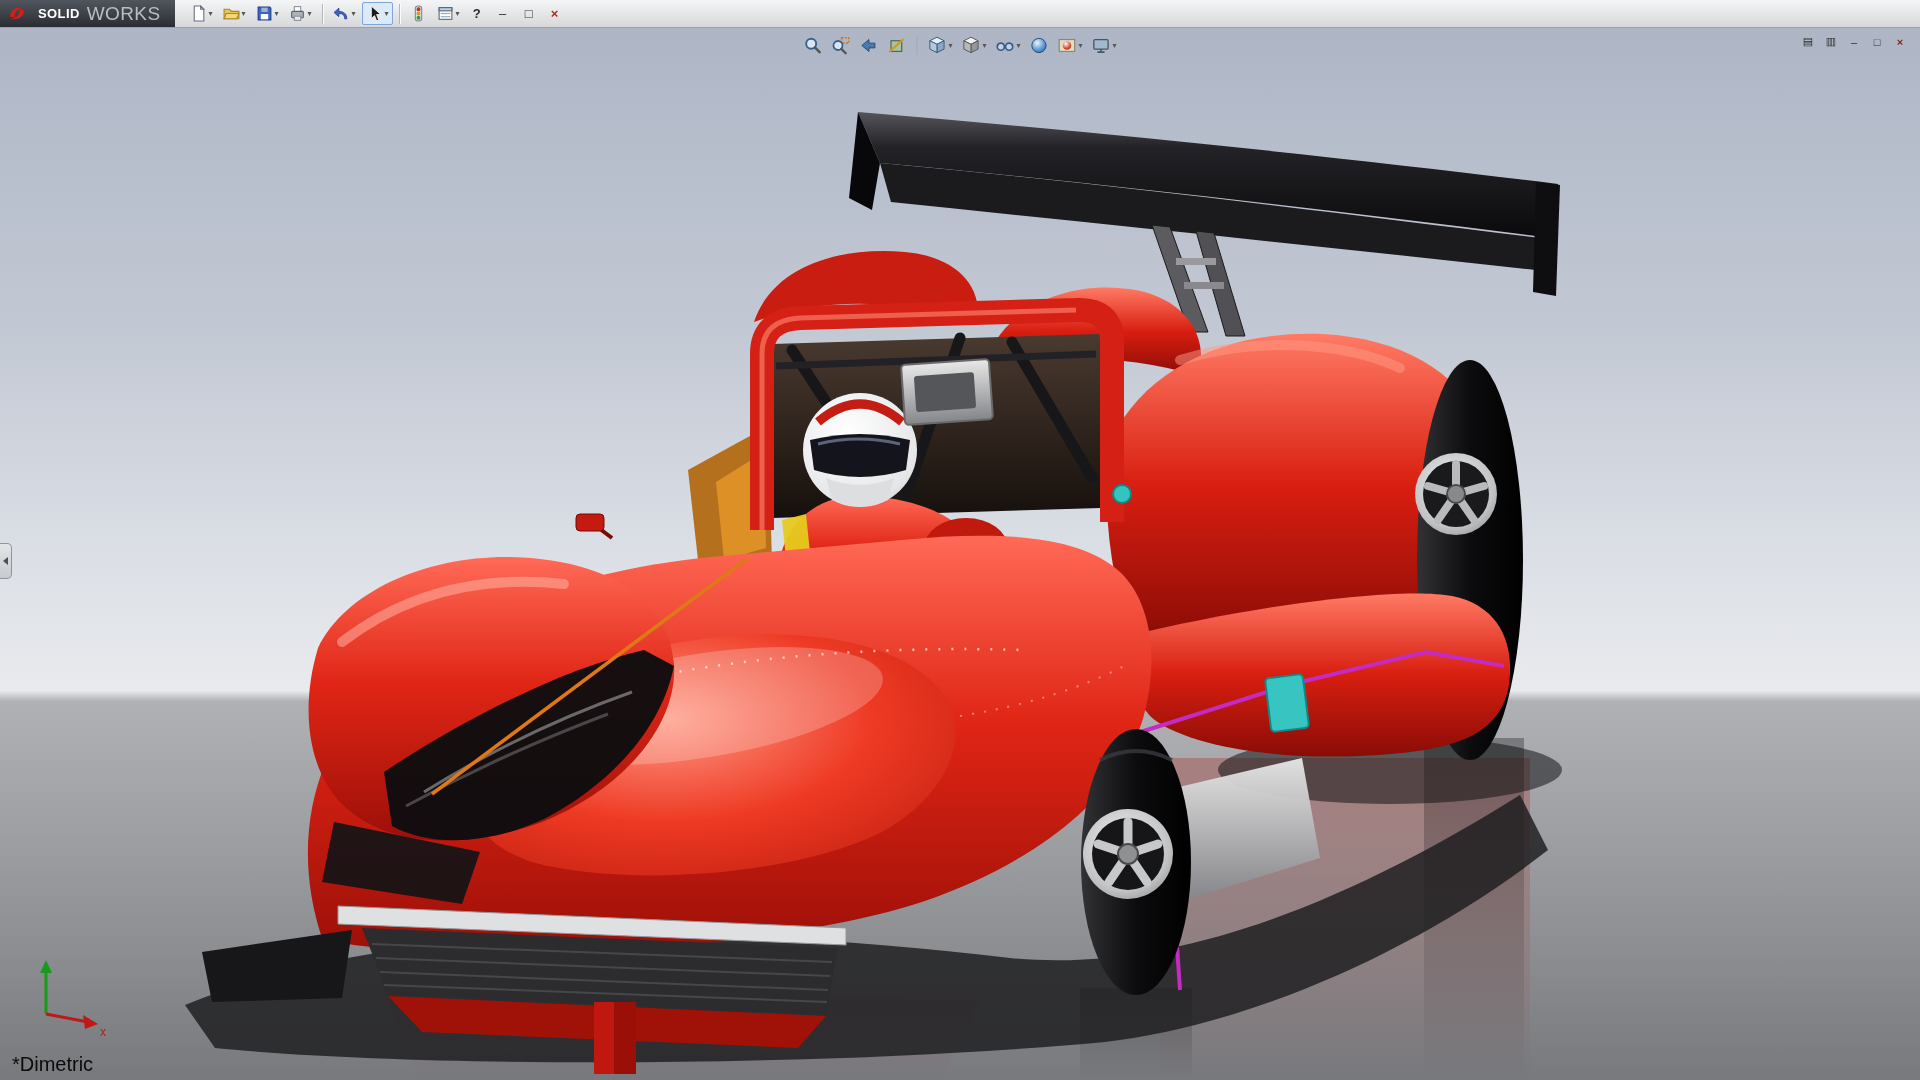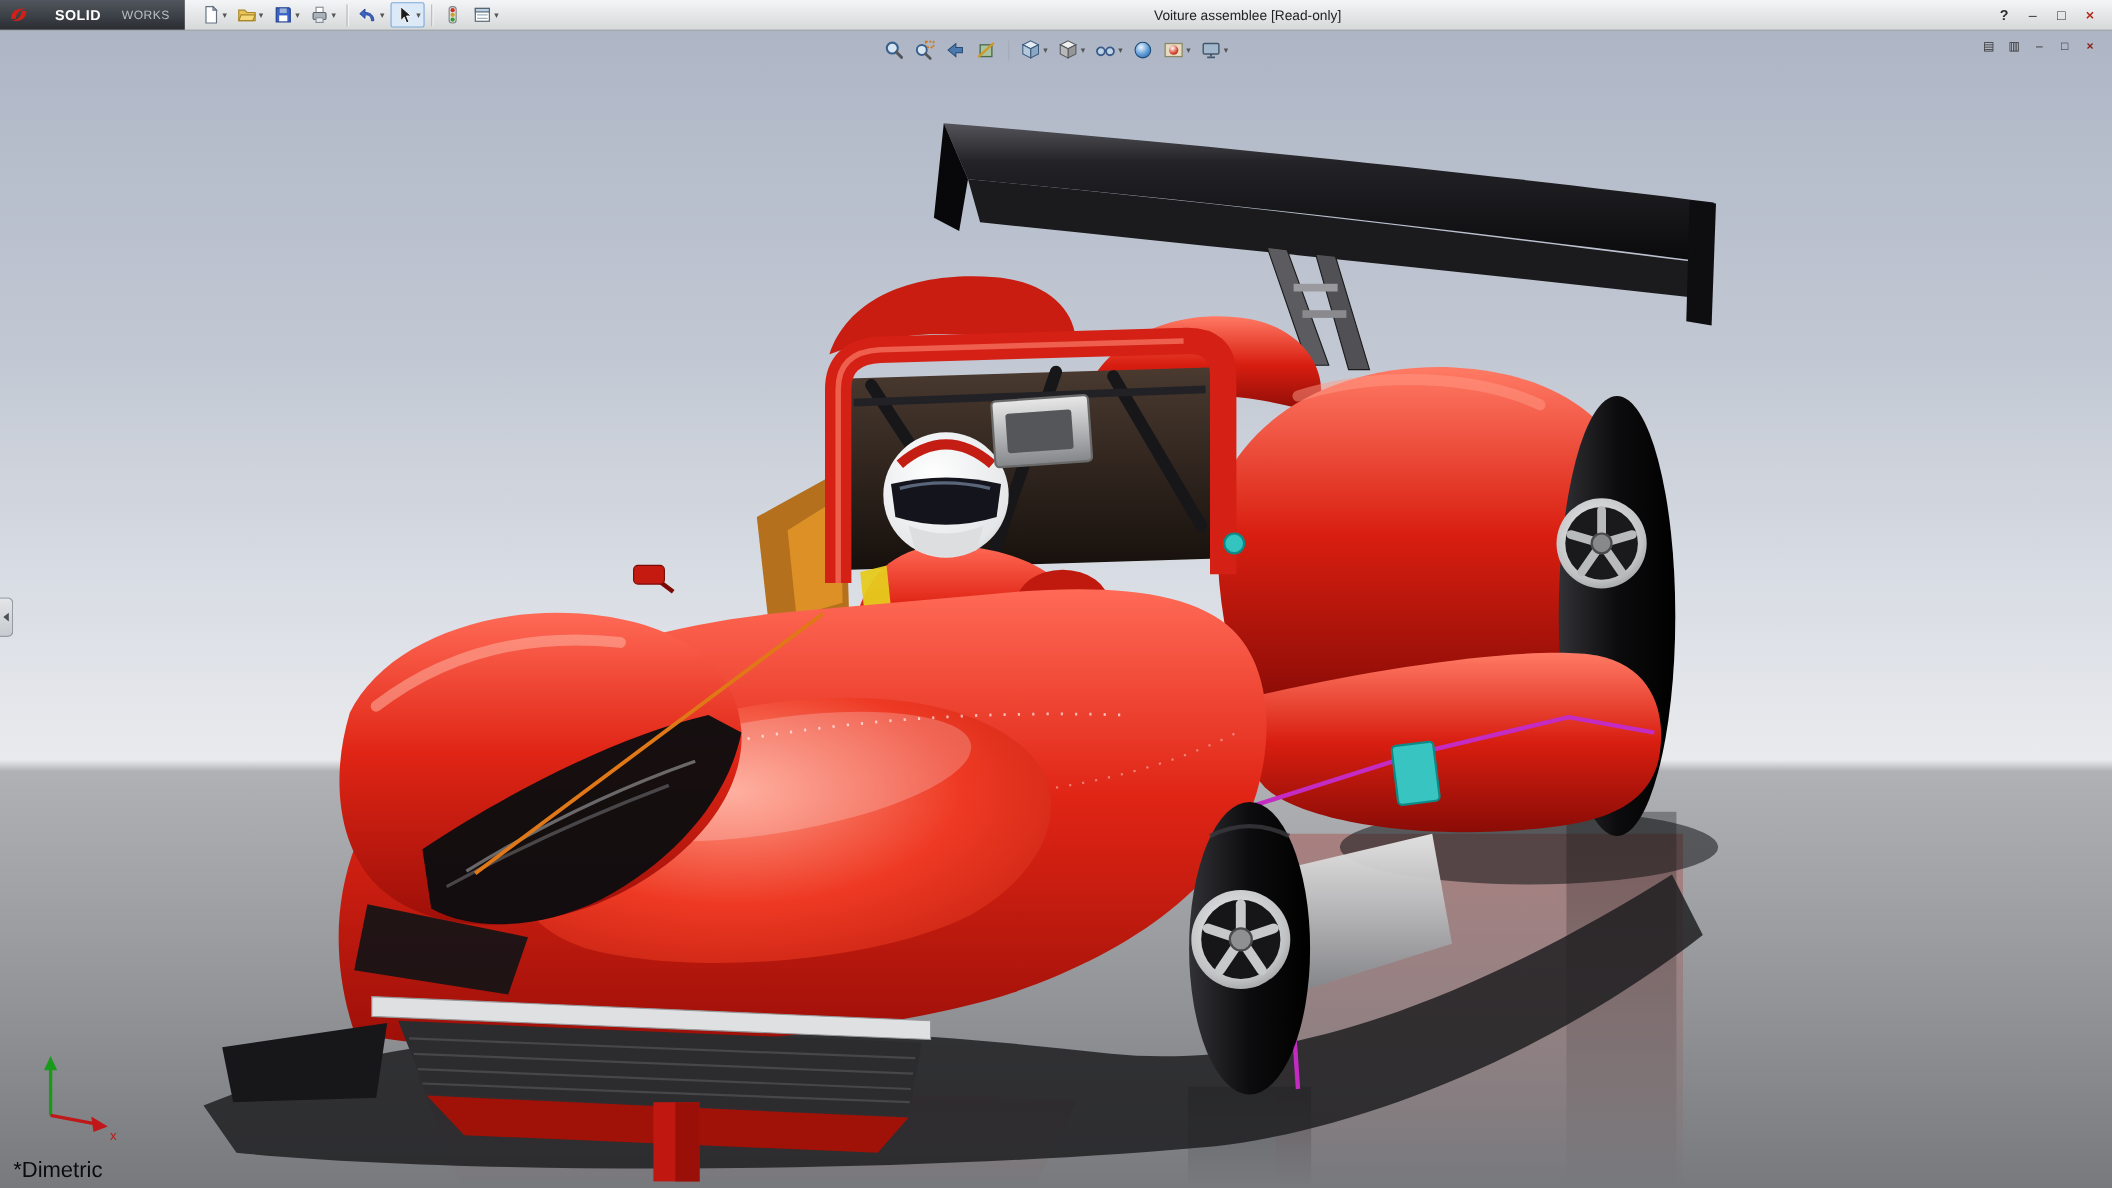--- a/index.html
+++ b/index.html
@@ -8,25 +8,25 @@
 
   
   .titlebar {
     position:absolute; top:0; left:0; right:0; height:28px;
     display:flex; align-items:center;
     background:linear-gradient(#f4f5f6,#e3e5e7 55%,#d6d8da);
     border-bottom:1px solid #9aa0a6;
     z-index:50;
   }
   .brand {
-    height:100%; display:flex; align-items:center; gap:24px; padding:0 14px 0 8px;
+    height:100%; display:flex; align-items:center; gap:12px; padding:0 14px 0 8px;
     background:linear-gradient(#51565e,#2a2e33);
   }
   .brand-solid { color:#ffffff; font-weight:bold; font-size:13px; letter-spacing:.4px; }
-  .brand-works { color:#b9bec5; font-size:11px; letter-spacing:.4px; margin-left:-5px; }
+  .brand-works { color:#b9bec5; font-size:19px; letter-spacing:.4px; margin-left:-5px; }
   .toolbar { display:flex; align-items:center; padding-left:10px; }
   .tb-btn {
     display:flex; align-items:center; padding:2px 3px; margin:0 1px;
     background:transparent; border:1px solid transparent; border-radius:2px; cursor:default;
   }
   .tb-btn.pressed { background:#dceaf7; border-color:#7da7d9; }
   .arrow { font-size:8px; color:#555; margin-left:2px; line-height:1; }
   .icon16 { width:17px; height:17px; display:block; }
   .tb-sep { width:1px; height:20px; background:#b3b5b7; box-shadow:1px 0 0 #fbfbfb; margin:0 5px; }
   .titlebar-title { flex:1; text-align:center; font-size:12.5px; color:#222; white-space:nowrap; }
@@ -155,21 +155,20 @@
       <svg class="icon16" viewBox="0 0 16 16">
         <rect x="2" y="2.5" width="12" height="11" fill="#ffffff" stroke="#5a6570" stroke-width="1"></rect>
         <rect x="2" y="2.5" width="12" height="3" fill="#b8d0e8" stroke="#5a6570" stroke-width="1"></rect>
         <line x1="3.5" y1="8" x2="12.5" y2="8" stroke="#9ab0c4" stroke-width="1.2"></line>
         <line x1="3.5" y1="11" x2="12.5" y2="11" stroke="#9ab0c4" stroke-width="1.2"></line>
       </svg>
       <span class="arrow">▾</span>
     </button>
   </div>
 
-  <div class="titlebar-title">Voiture assemblee [Read-only]</div>
 
   <div class="titlebar-right">
     <button class="win-btn help-btn">?</button>
     <button class="win-btn">–</button>
     <button class="win-btn">□</button>
     <button class="win-btn close">×</button>
   </div>
 </div>
 
 <div class="viewport">

